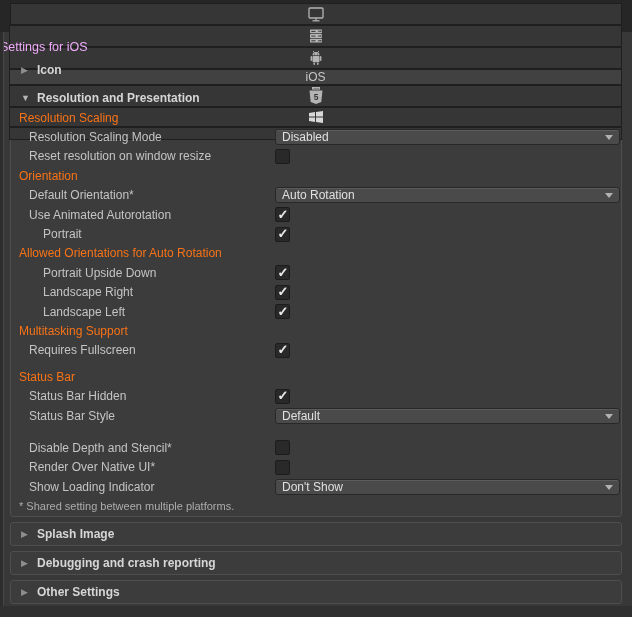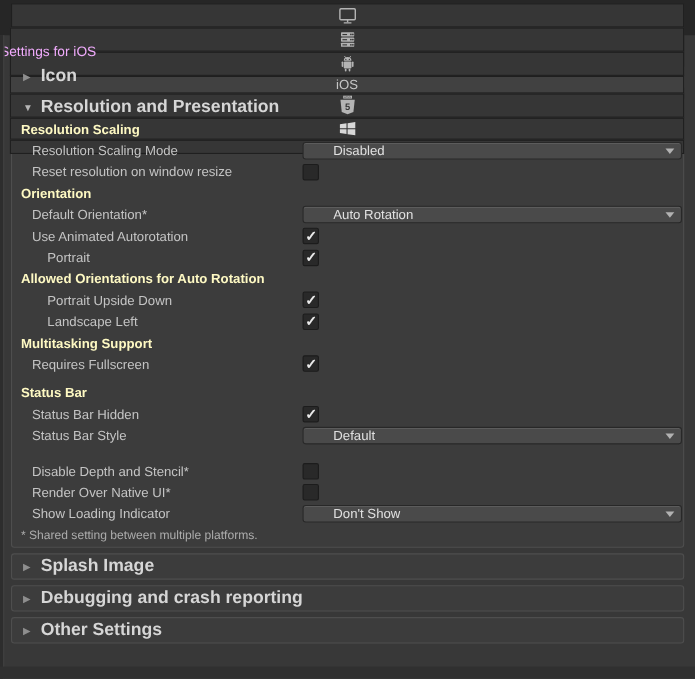--- a/index.html
+++ b/index.html
@@ -28,38 +28,38 @@
 
   
   .settings-title { height:26px; padding:8px 0 0 0; color:#f0abfc; font-size:12.5px; }
 
   
   .box { margin:0 10px 5px 10px; border:1px solid #4E4E4E; border-radius:3px; background:#3C3C3C; }
   .box-header { height:22px; display:flex; align-items:center; padding-left:10px; }
   .box-header.tight { height:20px; }
   .tri { width:16px; font-size:9px; color:#8E8E8E; text-align:left; }
   .tri.down { color:#B5B5B5; }
-  .box-title { font-weight:bold; color:#D6D6D6; font-size:16px; }
+  .box-title { font-weight:bold; color:#D6D6D6; font-size:12px; }
 
   
   .row { height:19.4px; display:flex; align-items:center; position:relative; }
   .row .label { color:#C4C4C4; white-space:nowrap; }
-  .group-label { font-weight:bold; color:#fef9c3; white-space:nowrap; }
+  .group-label { font-weight:normal; color:#f97316; white-space:nowrap; }
   .indent-1 { padding-left:8px; }
   .indent-2 { padding-left:18px; }
   .indent-3 { padding-left:32px; }
   .control { position:absolute; left:264px; right:1px; top:0; bottom:0; display:flex; align-items:center; }
 
   .dropdown {
     width:100%; height:16px; background:#4A4A4A; border:1px solid #282828; border-radius:3px;
     box-shadow: inset 0 1px 0 rgba(255,255,255,0.10);
     display:flex; align-items:center; padding:0 18px 0 6px; position:relative;
     color:#E0E0E0; font-size:12px; cursor:default;
   }
-  .dd-value { overflow:hidden; white-space:nowrap;margin-left:21px; }
+  .dd-value { overflow:hidden; white-space:nowrap; }
   .dd-arrow { position:absolute; right:6px; top:50%; margin-top:-2px;
     width:0; height:0; border-left:4px solid transparent; border-right:4px solid transparent;
     border-top:5px solid #B2B2B2; }
 
   .checkbox { width:15px; height:15px; background:#292929; border:1px solid #1C1C1C;
               border-radius:2px; position:relative; cursor:default; }
   .checkbox.checked::after {
     content:"✓"; position:absolute; left:1.5px; top:-1.5px;
     color:#EAEAEA; font-size:13px; font-weight:bold;
   }
@@ -216,20 +216,26 @@
     <span class="group-label">Allowed Orientations for Auto Rotation</span>
   </div>
 
   <div class="row indent-3">
     <span class="label">Portrait Upside Down</span>
     <div class="control">
       <div class="checkbox checked"></div>
     </div>
   </div>
 
+  <div class="row indent-3">
+    <span class="label">Landscape Right</span>
+    <div class="control">
+      <div class="checkbox checked"></div>
+    </div>
+  </div>
 
   <div class="row indent-3">
     <span class="label">Landscape Left</span>
     <div class="control">
       <div class="checkbox checked"></div>
     </div>
   </div>
 
   <div class="row indent-1">
     <span class="group-label">Multitasking Support</span>

